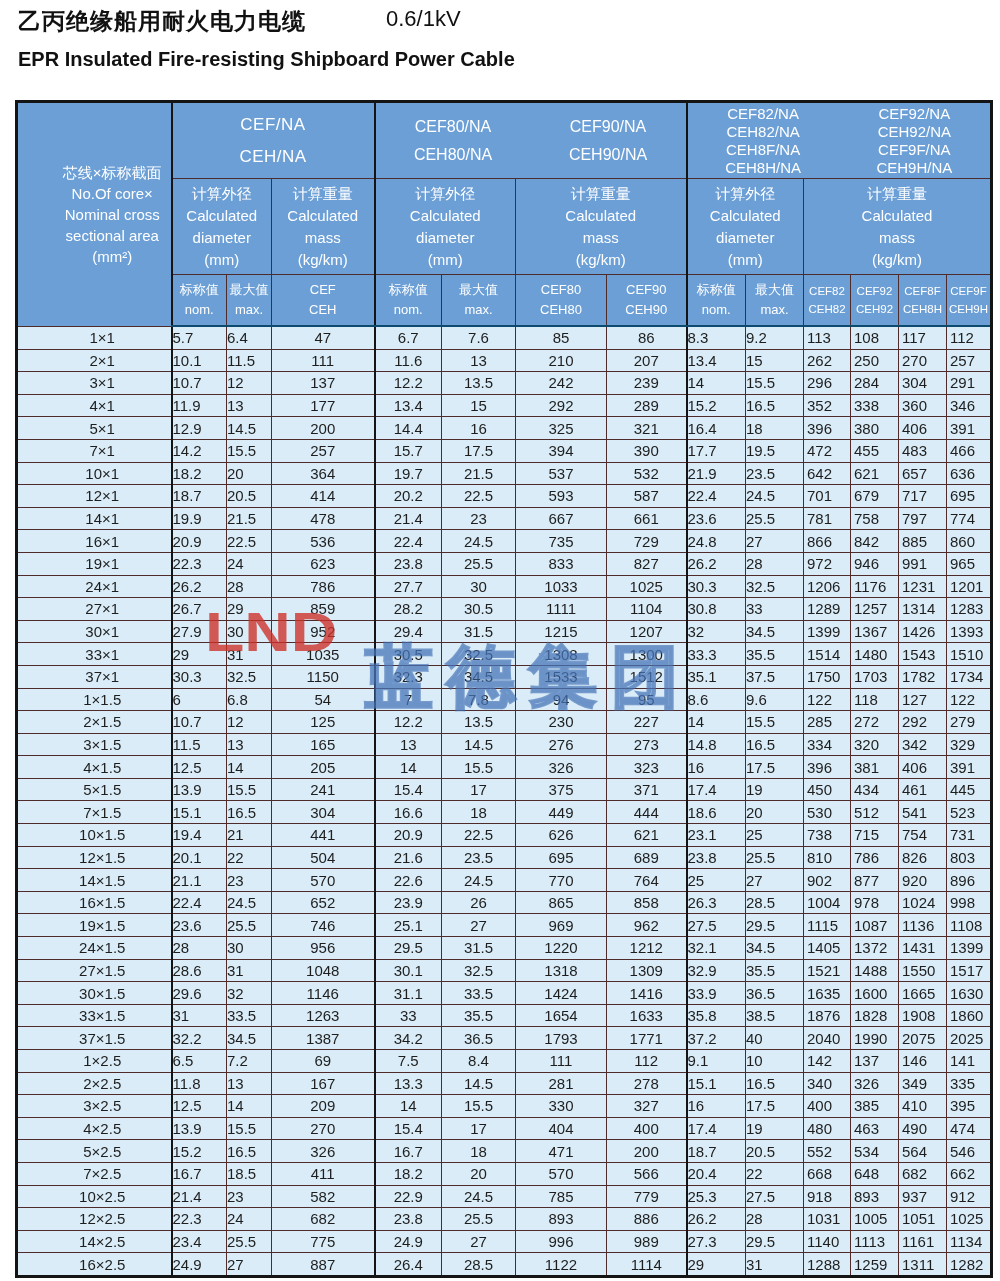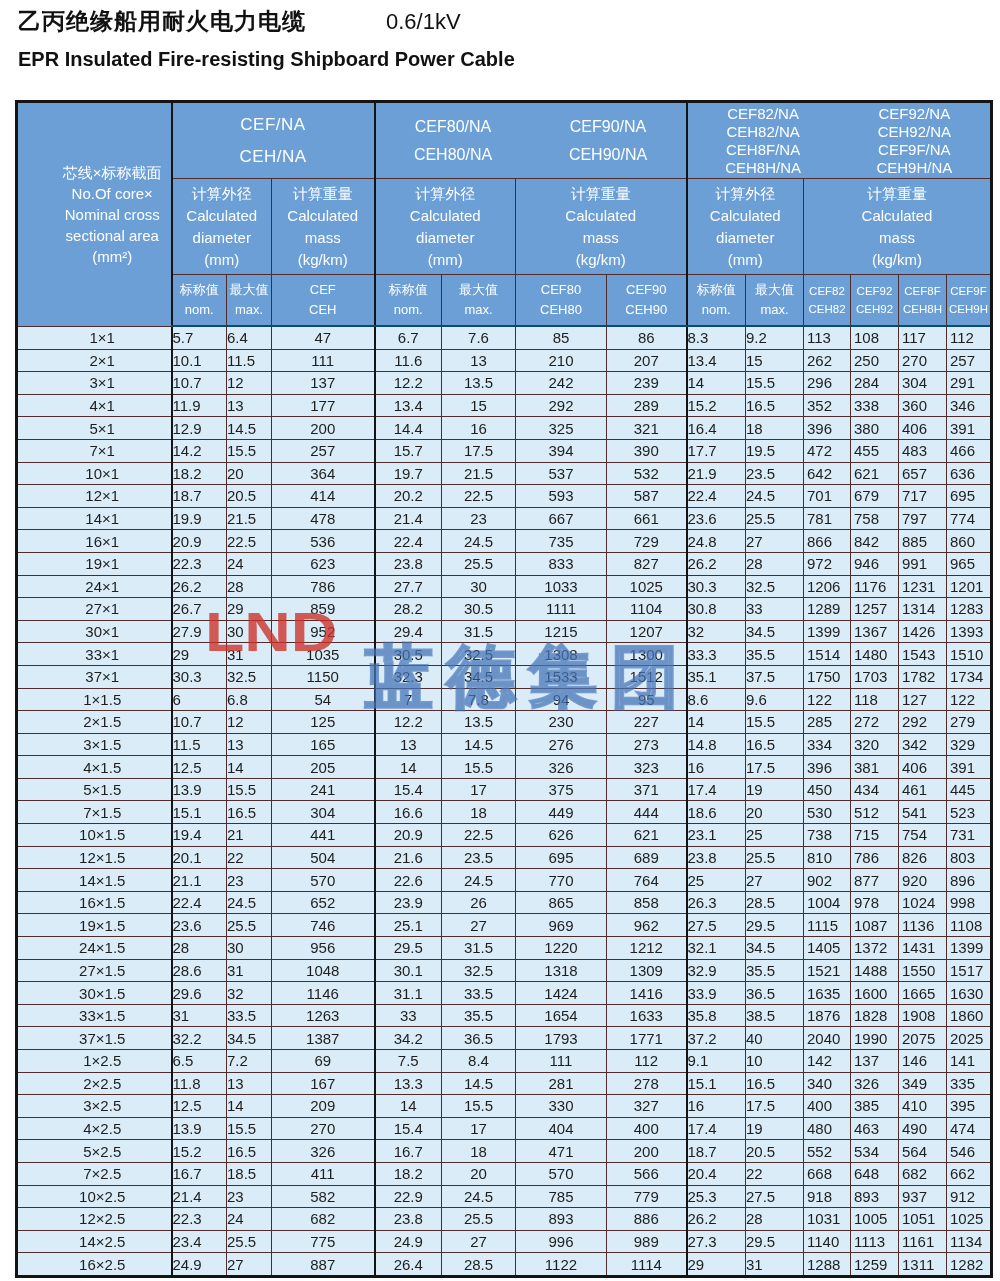--- a/index.html
+++ b/index.html
@@ -3,21 +3,21 @@
 <meta charset="utf-8">
 <style>
   html,body{margin:0;padding:0;background:#ffffff;}
   #page{
     position:relative;
     width:1000px;height:1281px;
     background:#ffffff;
     font-family:"Liberation Sans", sans-serif;
     overflow:hidden;
   }
-  .title-row{position:absolute;left:18px;top:6px;width:960px;display:flex;align-items:center;}
+  .title-row{position:absolute;left:18px;top:6px;width:960px;display:flex;align-items:flex-start;}
   .title-cn{font-size:23px;font-weight:bold;color:#111;letter-spacing:1px;}
   .voltage{font-size:22px;font-weight:500;color:#111;margin-left:80px;}
   .subtitle{position:absolute;left:18px;top:48px;font-size:20px;font-weight:bold;color:#111;}
 
   table.spec{
     position:absolute;left:15px;top:100px;width:975px;
     border-collapse:collapse;table-layout:fixed;
     border:3px solid #141414;
   }
   table.spec th, table.spec td{

